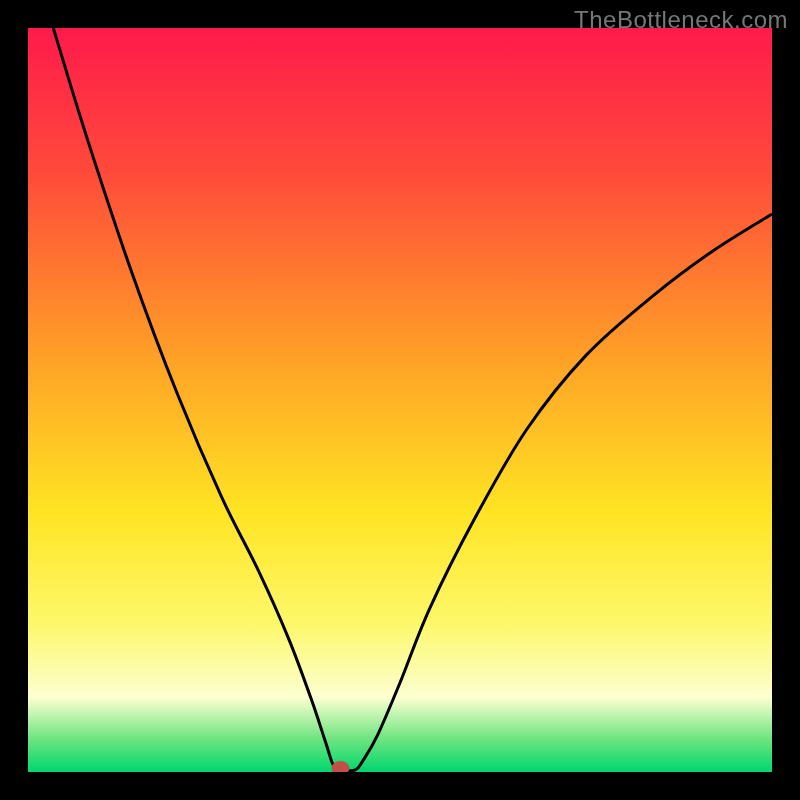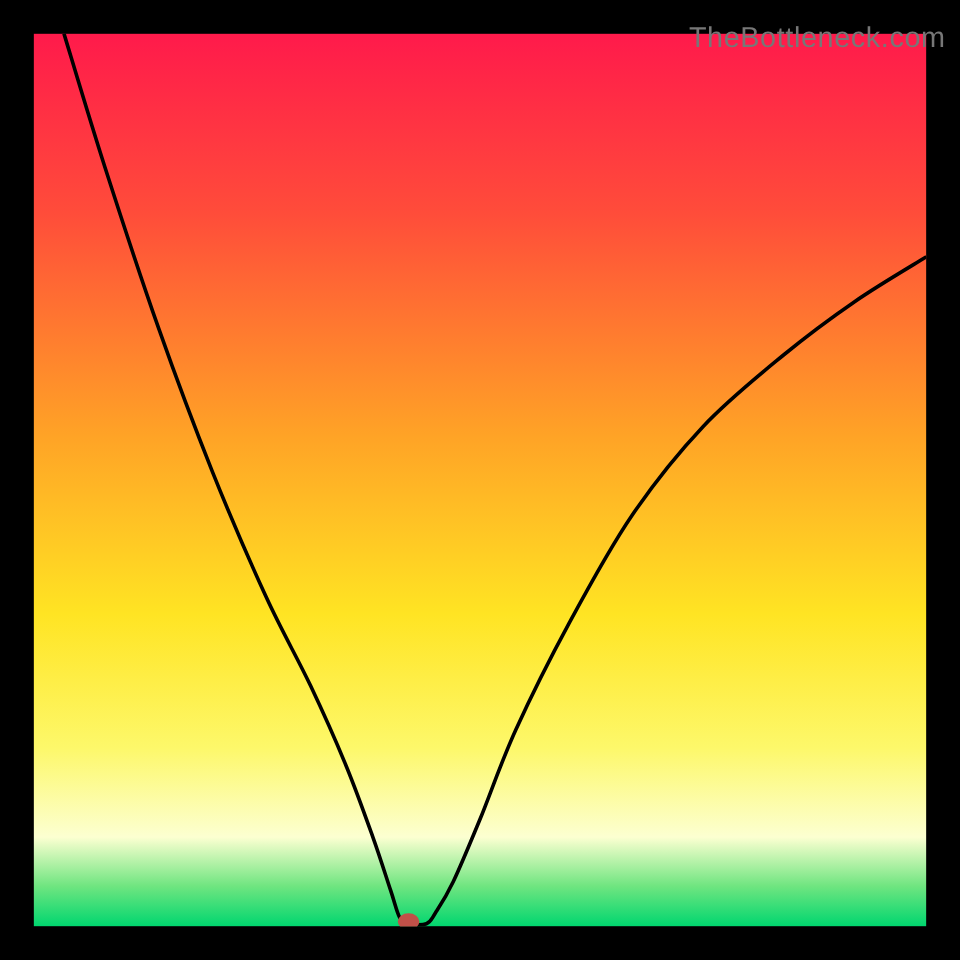--- a/index.html
+++ b/index.html
@@ -12,21 +12,21 @@
     overflow: hidden;
   }
   .outer {
     position: relative;
     width: 800px;
     height: 800px;
     background: #000;
   }
   .watermark {
     position: absolute;
-    top: 18px;
+    top: 6px;
     right: 12px;
     color: #777;
     font-size: 24px;
     font-weight: 500;
     letter-spacing: 0.5px;
     z-index: 20;
   }
   .plot-frame {
     position: absolute;
     left: 28px;

